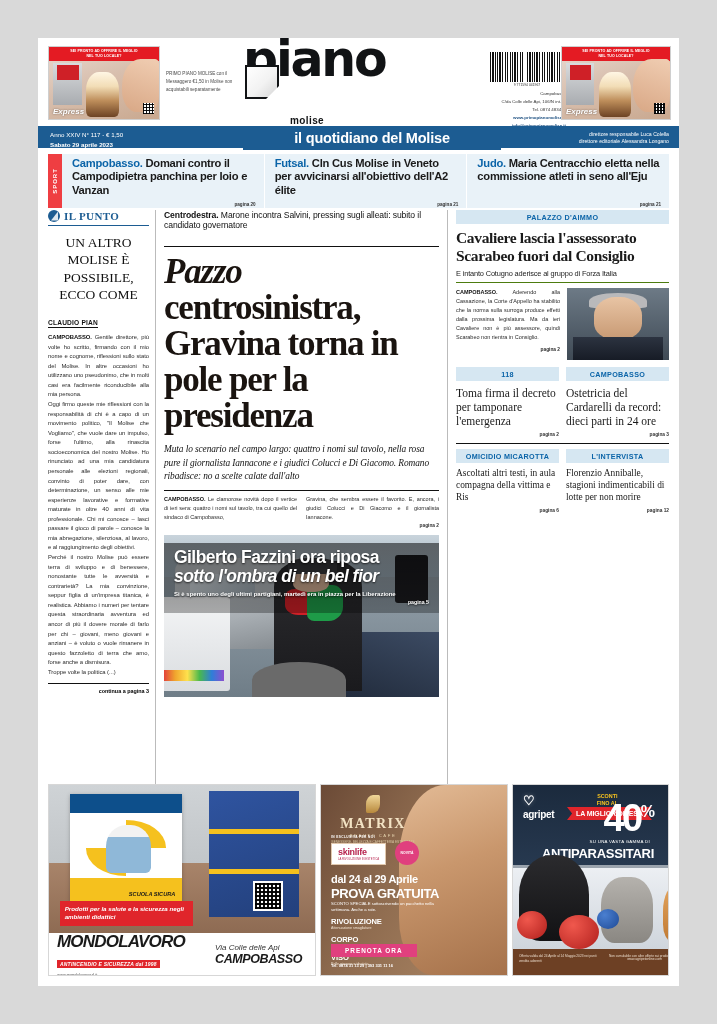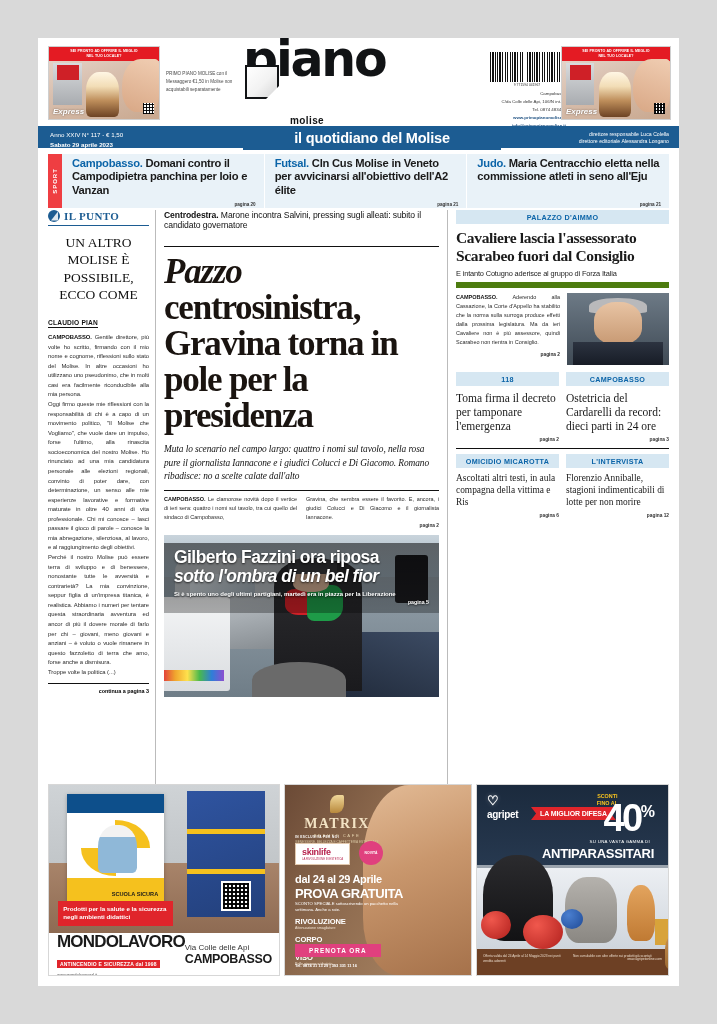--- a/index.html
+++ b/index.html
@@ -342,21 +342,21 @@
     font-size: 7.2px; font-weight: bold; text-align: center;
     padding: 2.5px 0; letter-spacing: .3px; margin-bottom: 5px;
   }
   .rt-head {
     font-family: "Liberation Serif", serif;
     font-size: 15.5px; line-height: 1.14; color: #1a1a1a;
     letter-spacing: -.35px;
   }
   .rt-sub {
     font-size: 7.4px; color:#222; margin-top: 5px;
-    padding-bottom: 4px; border-bottom: 6px solid #4d7c0f; letter-spacing: -.15px;
+    padding-bottom: 4px; border-bottom: 1px solid #4d7c0f; letter-spacing: -.15px;
   }
   .rt-body-wrap { display: flex; gap: 7px; margin-top: 5px; }
   .rt-body {
     width: 104px; font-size: 5.5px; line-height: 1.62;
     text-align: justify; color:#2b2b2b;
   }
   .rt-body b { color:#111; }
   .rt-body .pag { font-weight: bold; text-align: right; font-size: 4.8px; margin-top: 4px; }
   .rt-photo {
     flex: 1; height: 72px;
@@ -397,21 +397,21 @@
     font-size: 4.8px; font-weight: bold; text-align: right;
     margin-top: 4px; color:#333;
   }
 
   
   .ads {
     position: absolute; left: 10px; right: 10px; bottom: 10px;
     height: 192px; display: flex; gap: 4px;
   }
   .ad { position: relative; overflow: hidden; border: 1px solid #d7d7d7; }
-  .ad1 { width: 232px; background:#fff; }
+  .ad1 { width: 268px; background:#fff;font-style:italic; }
   .ad2 { width: 188px; background: linear-gradient(120deg,#6b4a36 0%,#8d6a4e 40%,#b08b68 100%); }
   .ad3 { flex: 1; background: linear-gradient(180deg,#1b2a3d 0%,#2a3d55 55%,#3a3026 100%); }
 
   
   .a1-photo {
     position:absolute; left:0; top:0; right:0; height: 150px;
     background: linear-gradient(180deg,#cfd3d6 0%,#c2c6c9 52%,#a8846a 52%,#8d6a52 100%);
   }
   .a1-poster {
     position:absolute; left:8%; top:6%; width:42%; height:80%;

